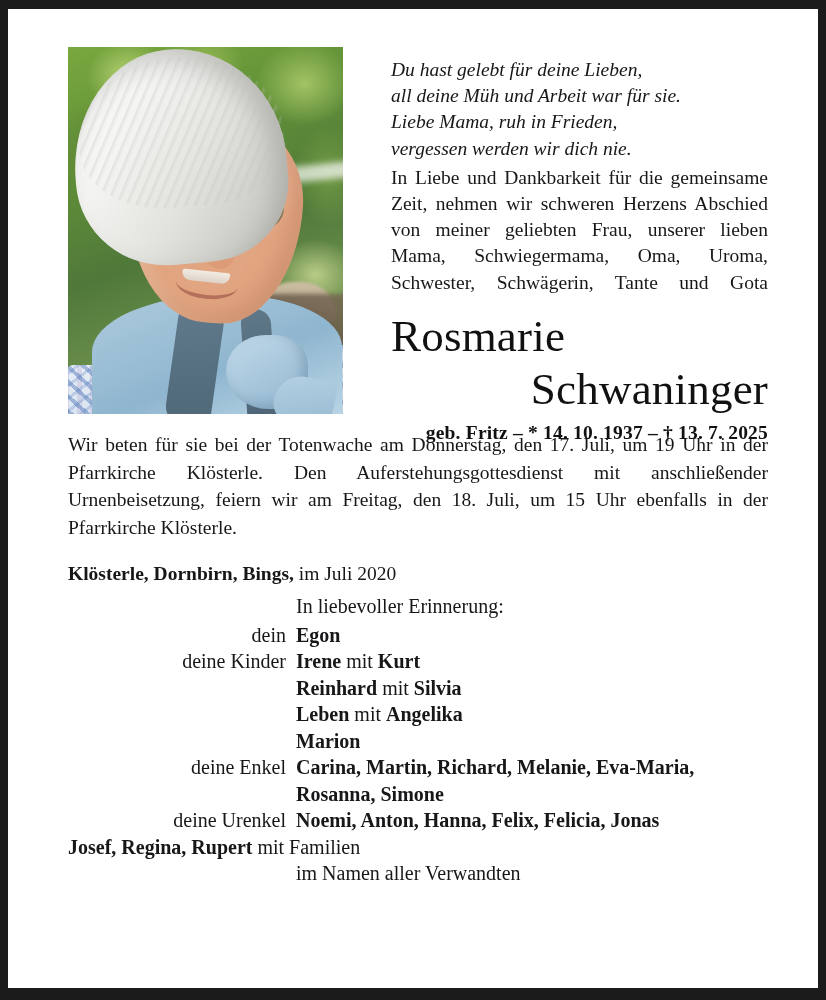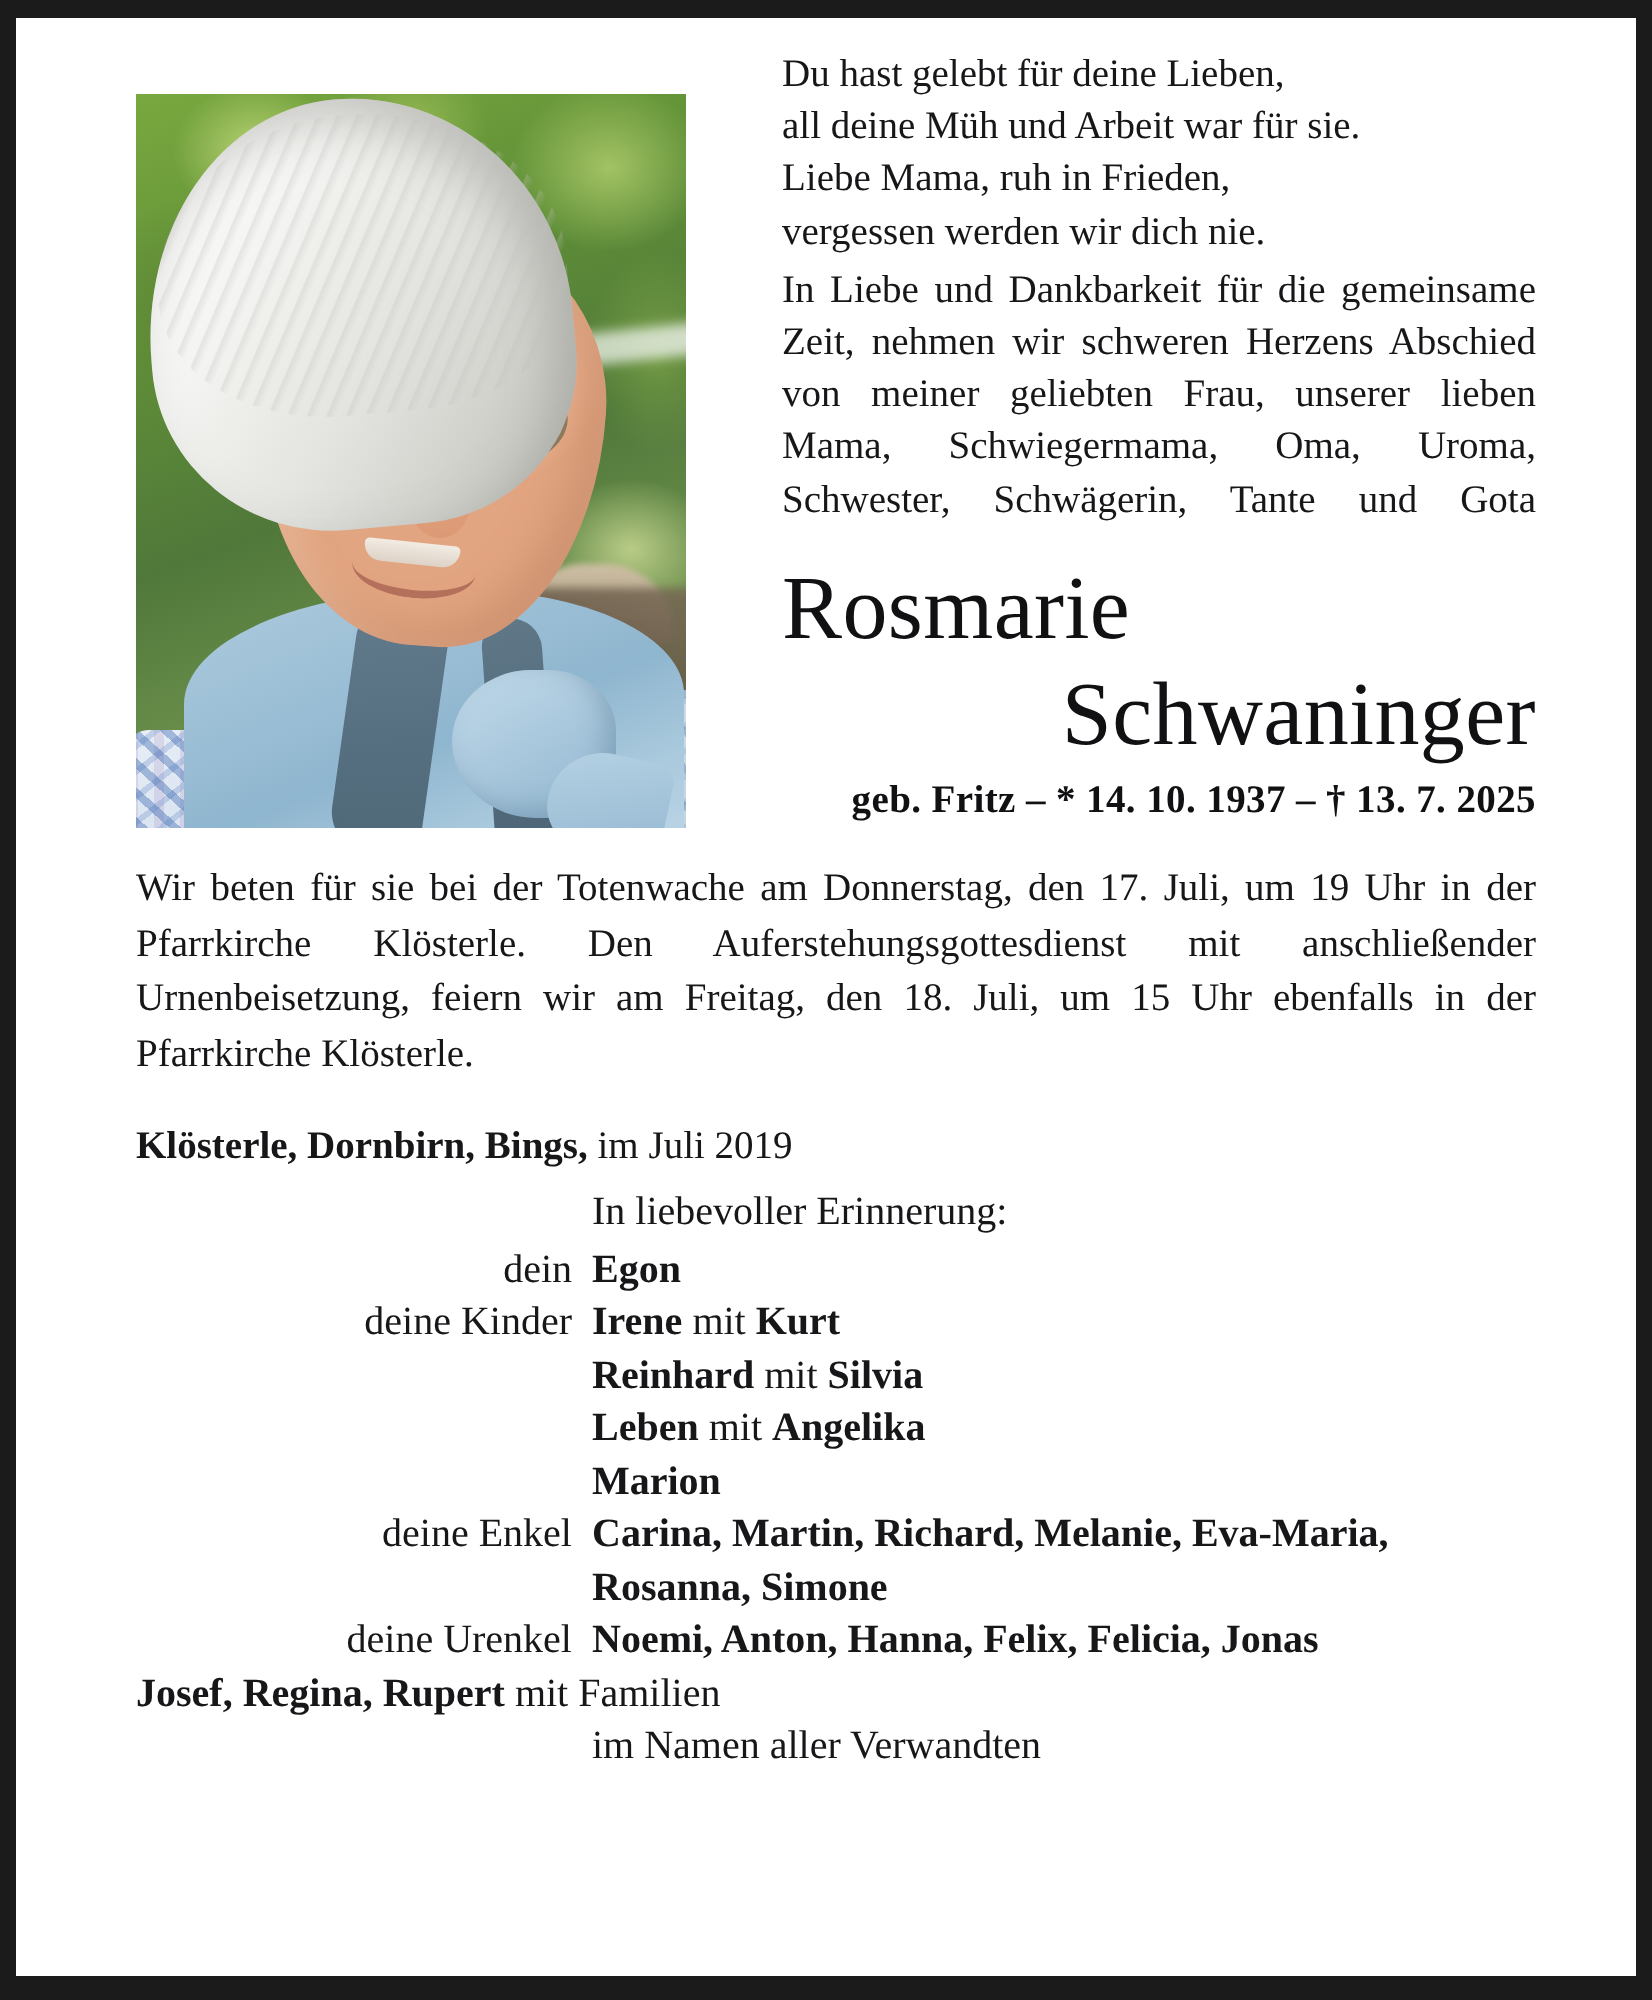--- a/index.html
+++ b/index.html
@@ -232,21 +232,22 @@
   }
 
   
   #right-col {
     position: absolute;
     left: 383px;
     top: 0;
     width: 377px;
   }
   #poem {
-    margin-top: 16px;
+    margin-top: 48px;
+    font-style: italic;
     font-size: 19.5px;
     line-height: 26.2px;
     color: #17171a;
   }
   #intro {
     margin-top: 3px;
     font-size: 19.5px;
     line-height: 26.2px;
     color: #17171a;
     text-align: justify;
@@ -367,21 +368,21 @@
           <div class="name-line" id="name-last">Schwaninger</div>
           <div id="dates">geb. Fritz – * 14. 10. 1937 – † 13. 7. 2025</div>
         </div>
       </div>
     </div>
 
     <div id="body-area">
       <p class="para">Wir beten für sie bei der Totenwache am Donnerstag, den 17. Juli, um 19 Uhr in der Pfarrkirche Klösterle. Den Auferstehungsgottesdienst mit anschließender Urnenbeisetzung, feiern wir am Freitag, den 18. Juli, um 15 Uhr ebenfalls in der Pfarrkirche Klösterle.</p>
 
       <div id="place-line">
-        <span class="b">Klösterle, Dornbirn, Bings,</span><span> im Juli 2019</span>
+        <span class="b">Klösterle, Dornbirn, Bings,</span><span> im Juli 2020</span>
       </div>
 
       <div id="family">
         <div id="memory-line">In liebevoller Erinnerung:</div>
         <div id="family-rows">
             <div class="fam-row">
               <div class="fam-label">dein</div>
               <div class="fam-names"><span class="b">Egon</span></div>
             </div>
             <div class="fam-row">

